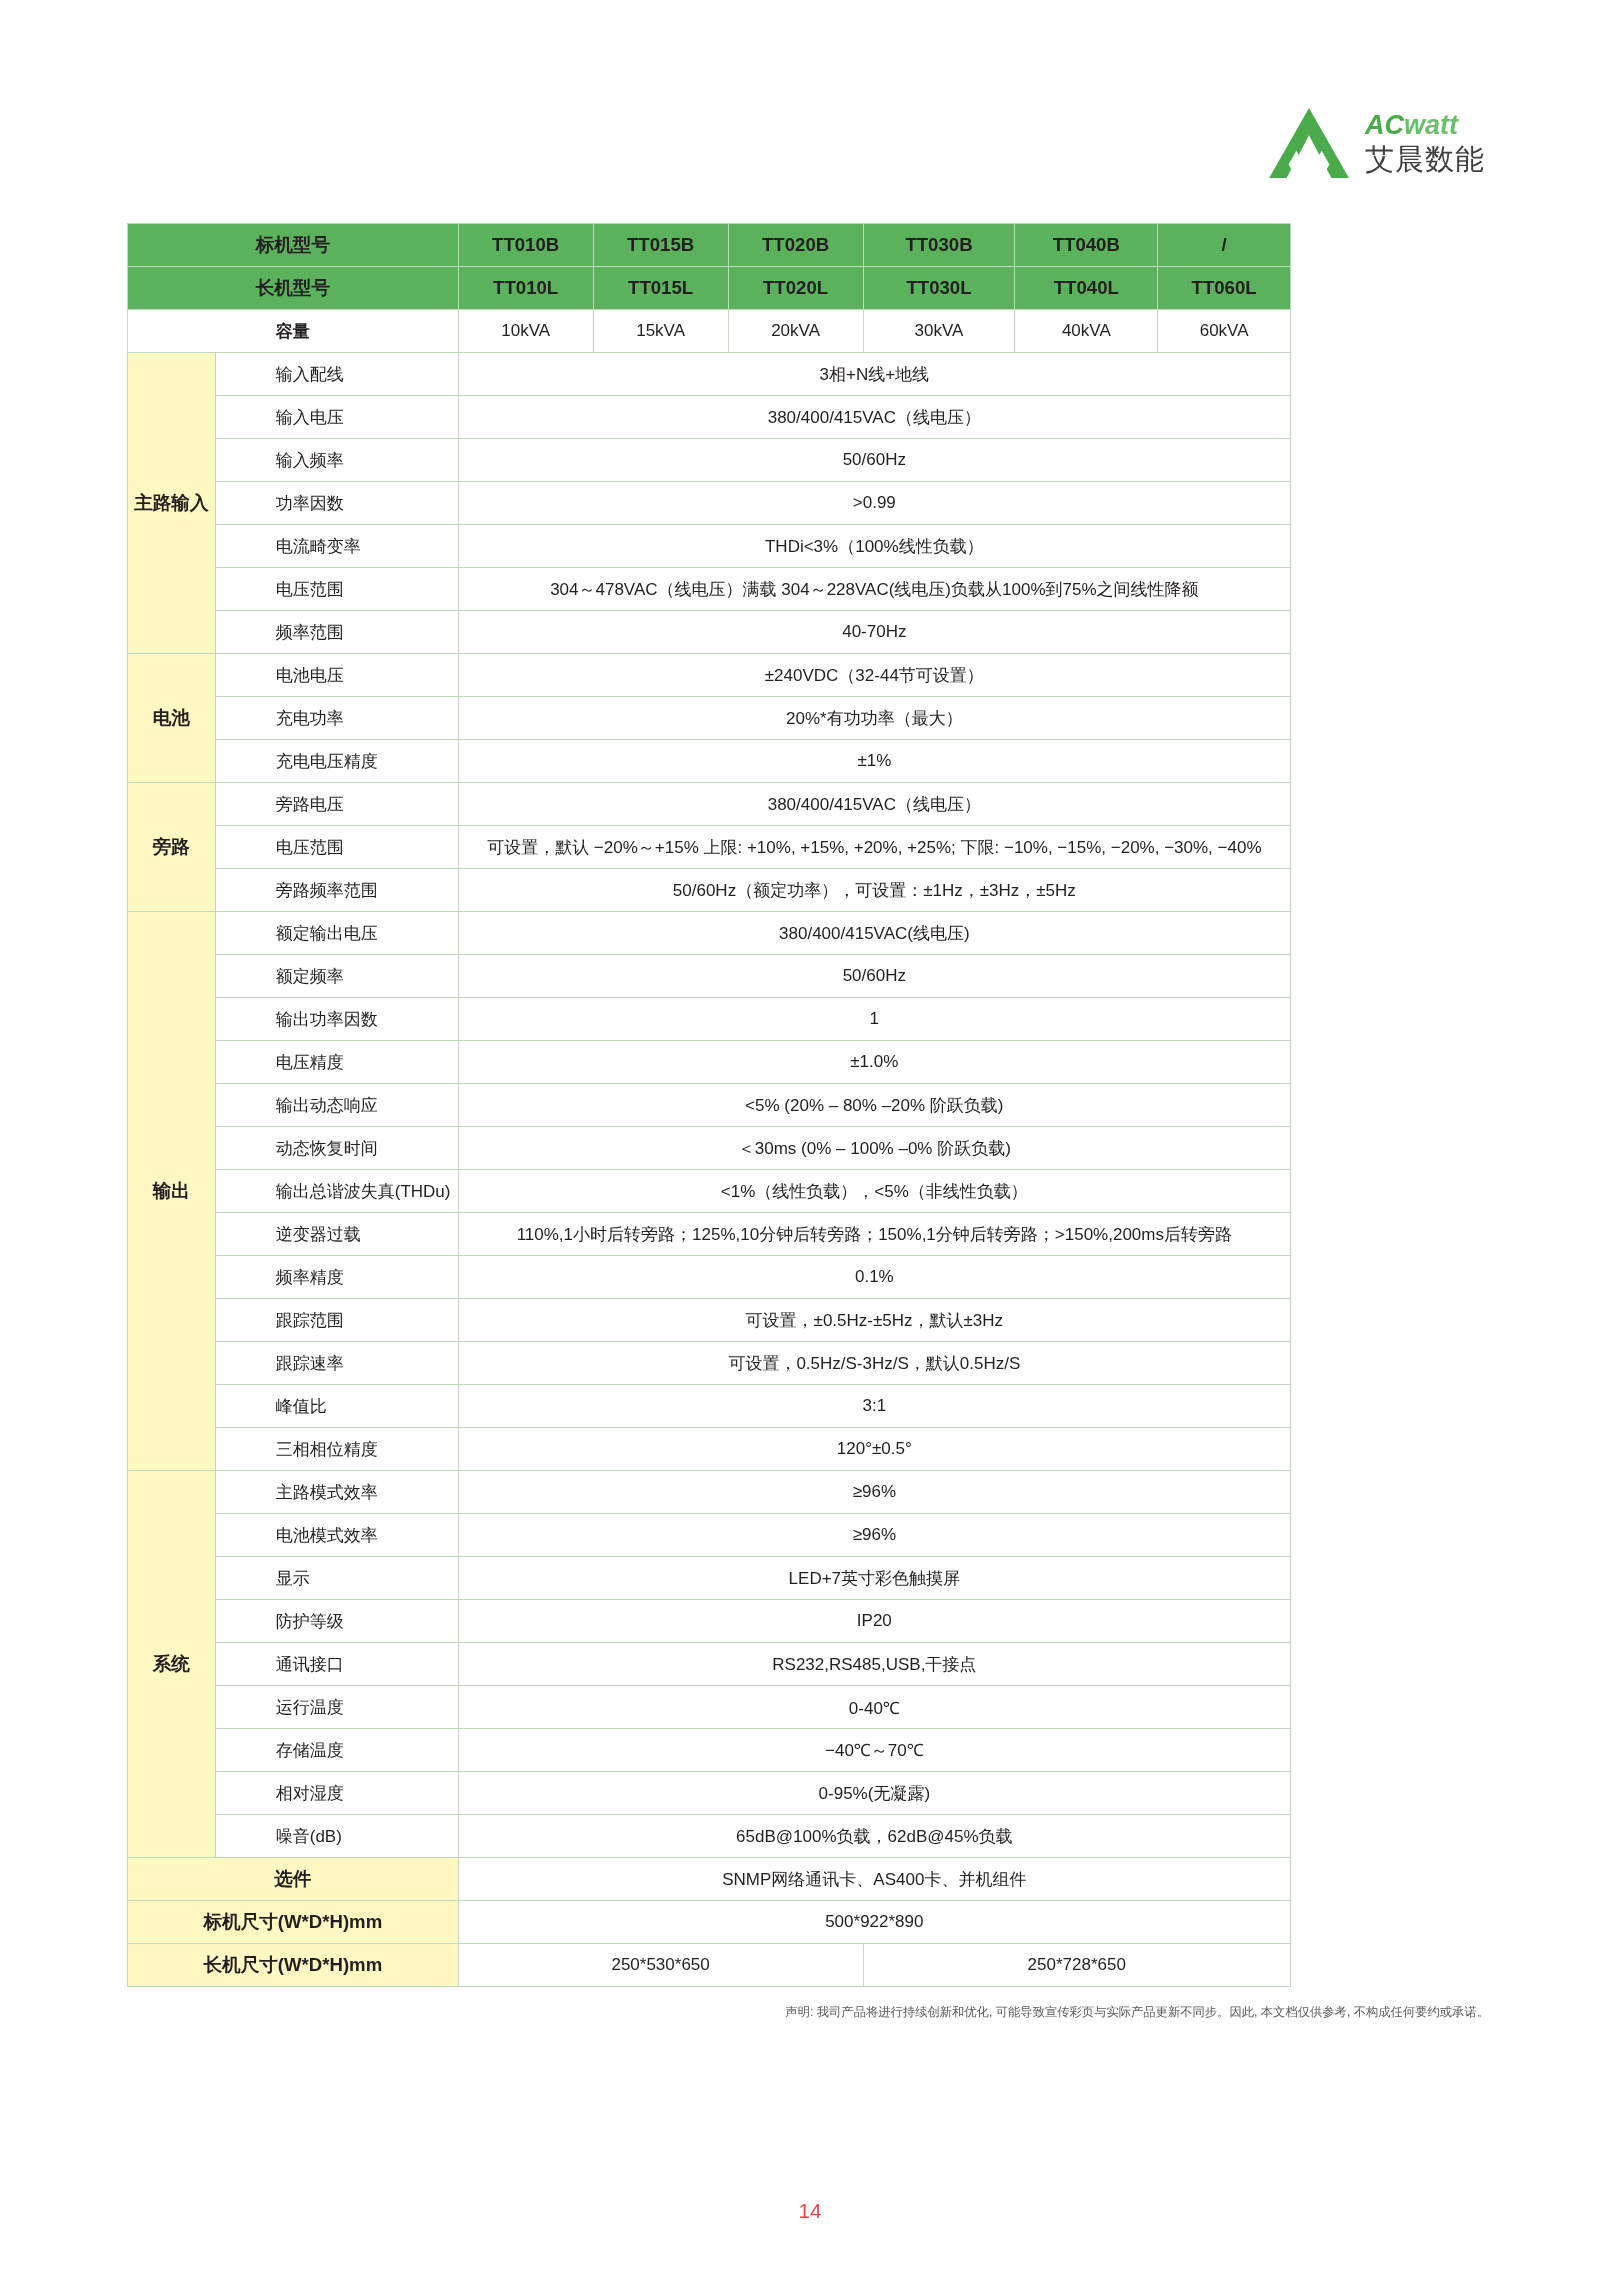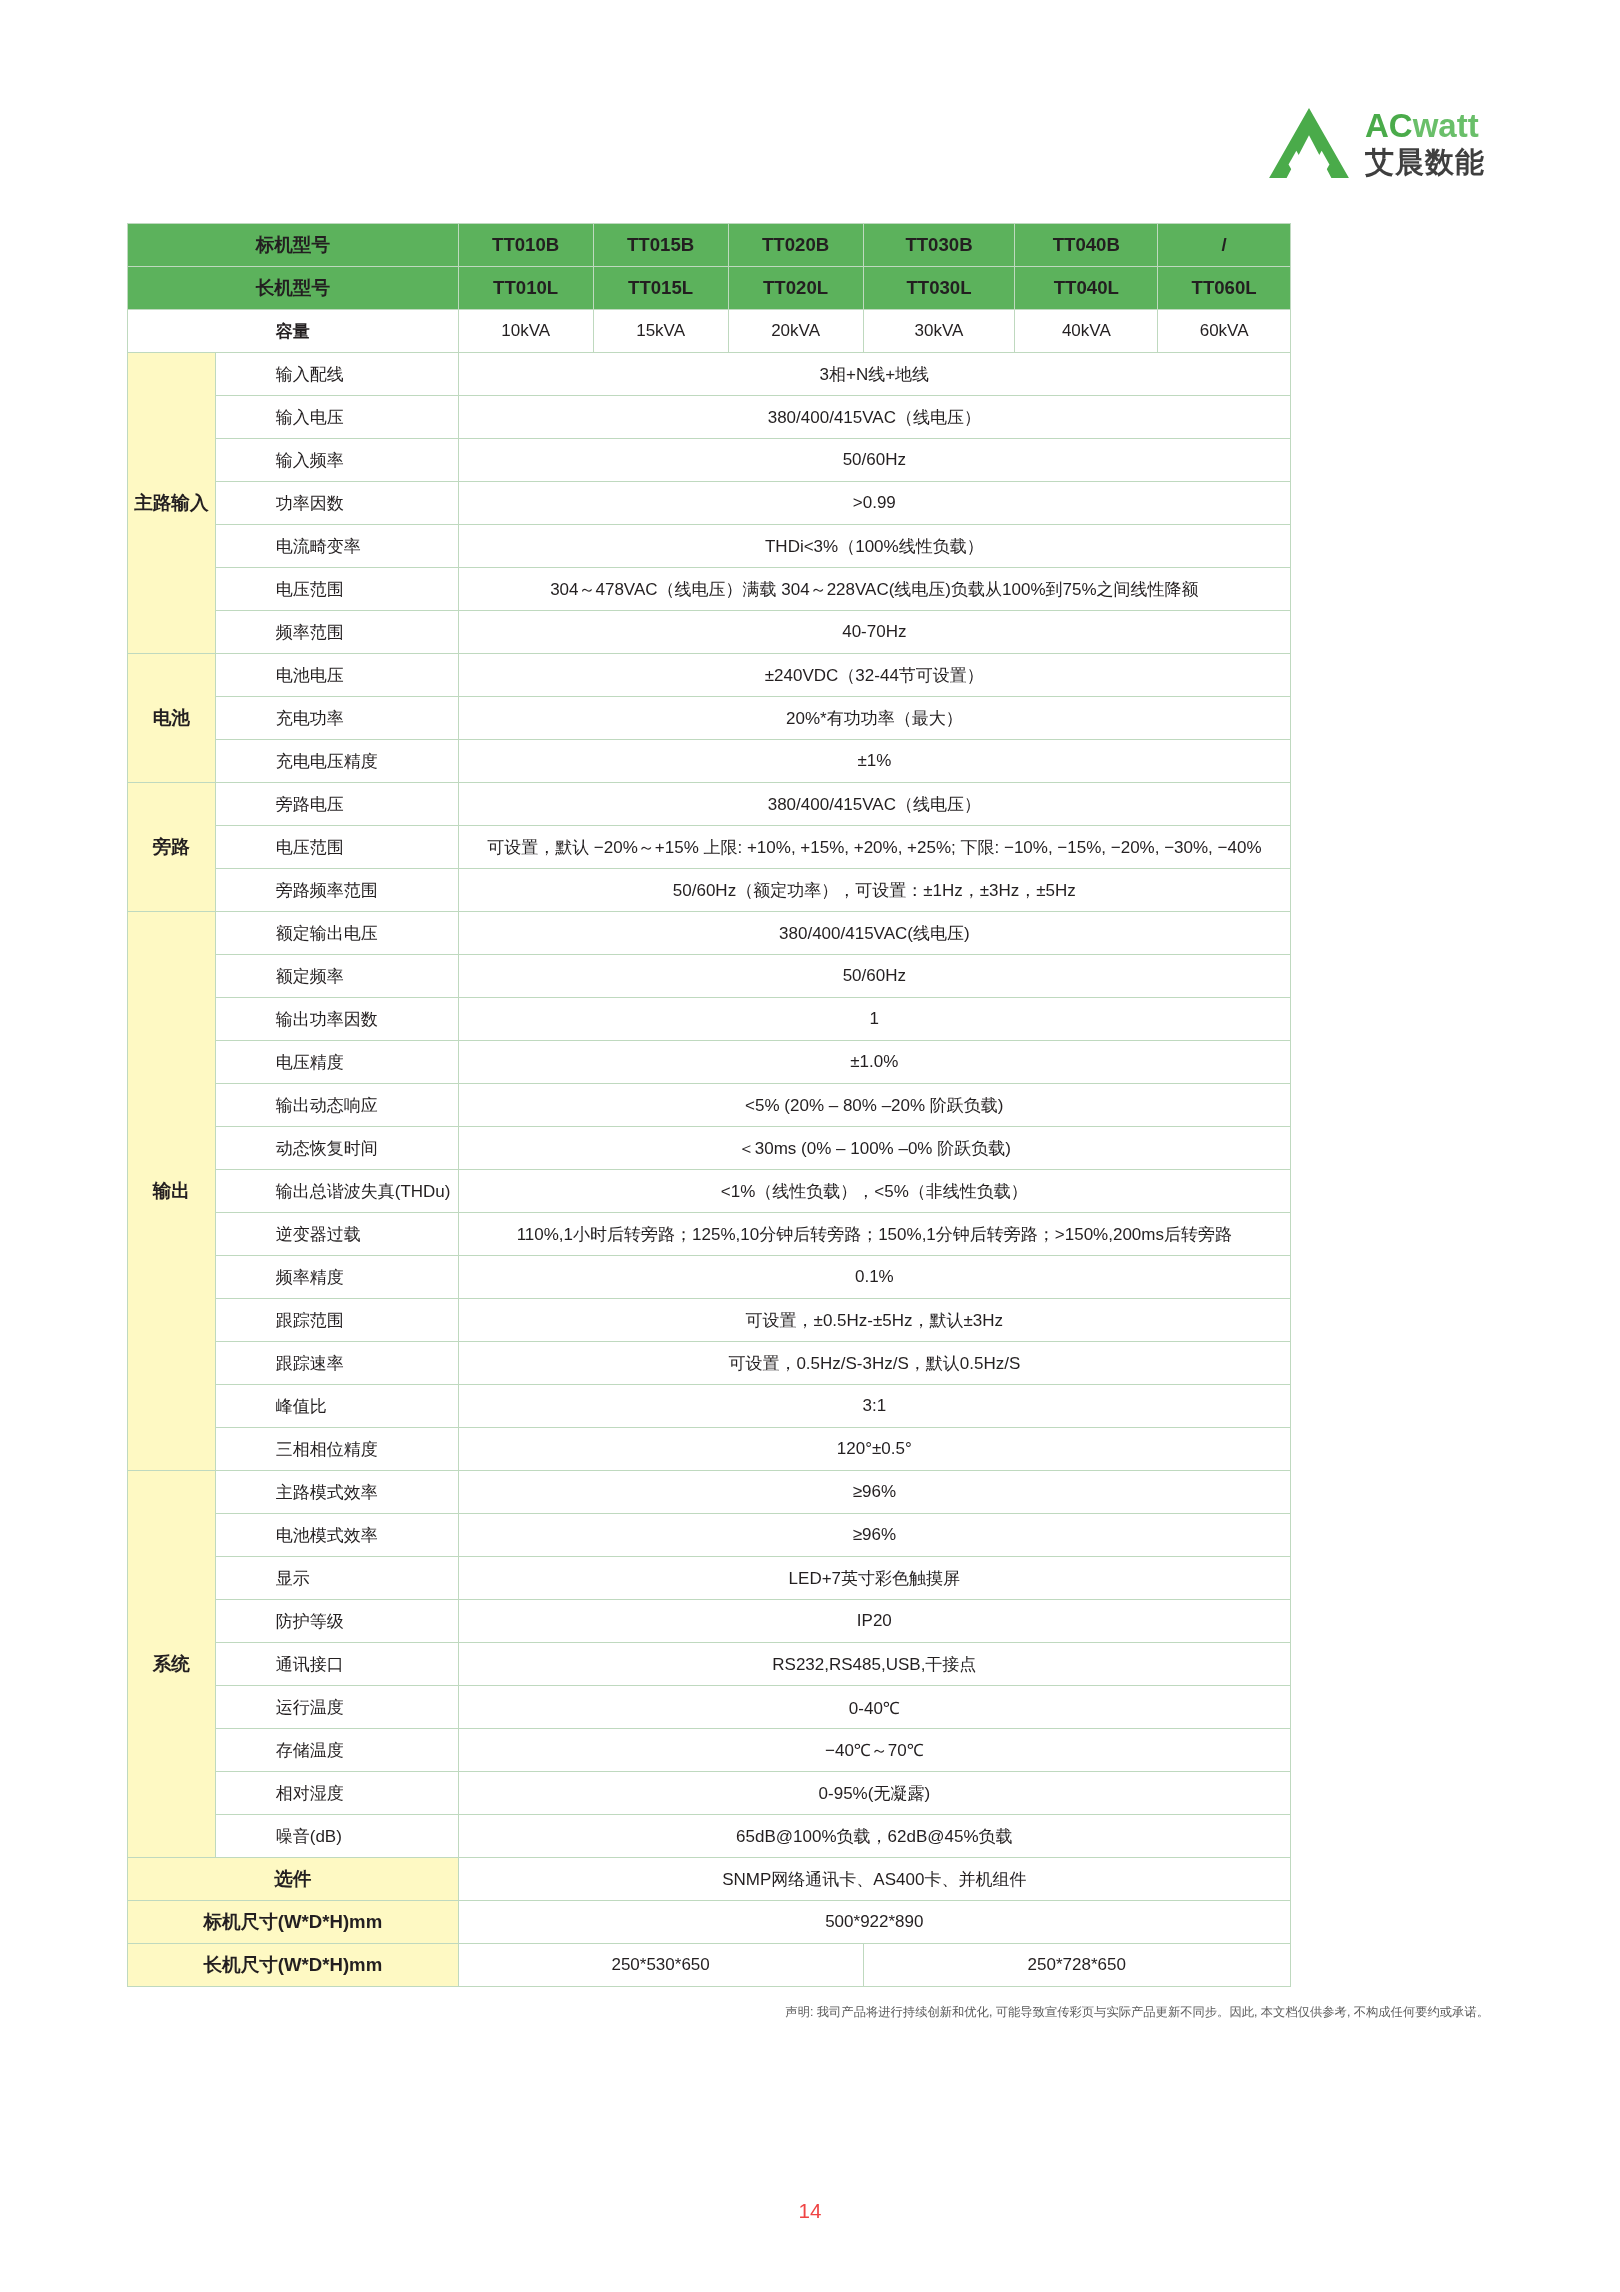--- a/index.html
+++ b/index.html
@@ -35,31 +35,32 @@
     width: 84px;
     height: 74px;
   }
   .logo-text {
     display: flex;
     flex-direction: column;
     justify-content: center;
     line-height: 1;
   }
   .logo-title {
-    font-size: 33px;
+    font-size: 27px;
     font-weight: bold;
     color: #4aab4a;
     letter-spacing: 0px;
+    font-style: italic;
   }
   .logo-title .w {
     color: #6abf6a;
   }
   .logo-sub {
     font-size: 29px;
-    font-weight: bold;
+    font-weight: normal;
     color: #3f3f3f;
     margin-top: 6.9px;
     letter-spacing: 1px;
   }
 
   
   .spec-wrap {
     position: absolute;
     top: 223px;
     left: 127px;

